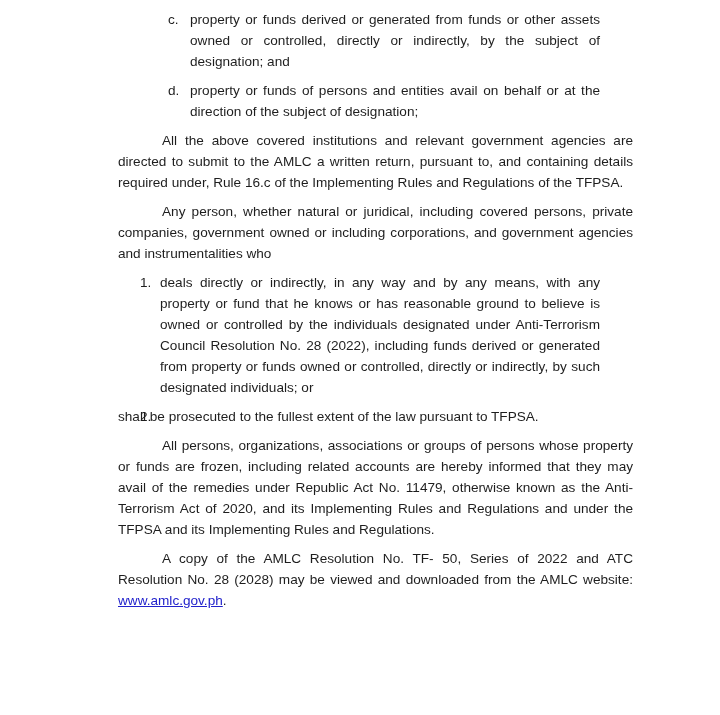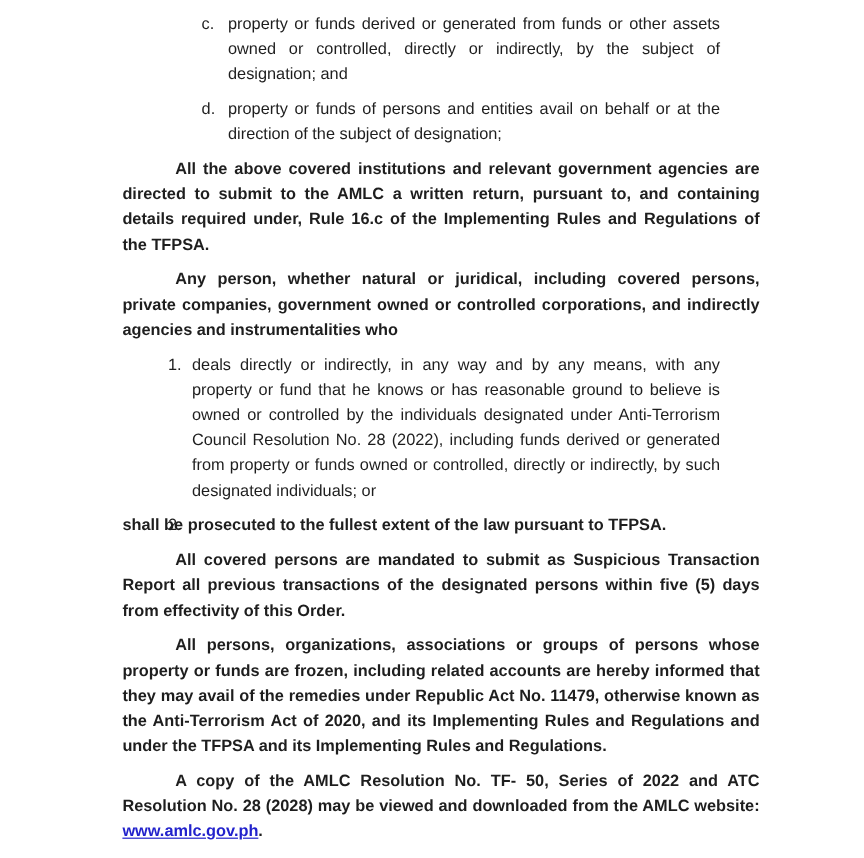--- a/index.html
+++ b/index.html
@@ -17,24 +17,23 @@
     width: 720px;
     height: 715px;
     padding: 9px 87px 0 102px;
     background: #ffffff;
     font-family: "Liberation Sans", sans-serif;
     font-size: 13.6px;
     line-height: 21px;
     color: #1e1e1e;
   }
   .para {
-    margin: 0 0 8px 0;
+    margin: 0 0 8px 16px;
     text-align: justify;
     text-indent: 44px;
-    font-weight: bold;
   }
   .para.no-indent {
     text-indent: 0;
   }
   .item {
     position: relative;
     margin: 0 33px 8px 88px;
     text-align: justify;
   }
   .item .marker {
@@ -64,32 +63,31 @@
     <span>property or funds derived or generated from funds or other assets owned or controlled, directly or indirectly, by the subject of designation; and</span>
   </div>
 
   <div class="item alpha">
     <span class="marker">d.</span>
     <span>property or funds of persons and entities avail on behalf or at the direction of the subject of designation;</span>
   </div>
 
   <p class="para">All the above covered institutions and relevant government agencies are directed to submit to the AMLC a written return, pursuant to, and containing details required under, Rule 16.c of the Implementing Rules and Regulations of the TFPSA.</p>
 
-  <p class="para">Any person, whether natural or juridical, including covered persons, private companies, government owned or controlled corporations, and indirectly agencies and instrumentalities who</p>
+  <p class="para">Any person, whether natural or juridical, including covered persons, private companies, government owned or including corporations, and government agencies and instrumentalities who</p>
 
   <div class="item num">
     <span class="marker">1.</span>
     <span>deals directly or indirectly, in any way and by any means, with any property or fund that he knows or has reasonable ground to believe is owned or controlled by the individuals designated under Anti-Terrorism Council Resolution No. 28 (2022), including funds derived or generated from property or funds owned or controlled, directly or indirectly, by such designated individuals; or</span>
   </div>
 
   <div class="item num">
     <span class="marker">2.</span>
   </div>
 
   <p class="para no-indent">shall be prosecuted to the fullest extent of the law pursuant to TFPSA.</p>
 
-  <p class="para">All covered persons are mandated to submit as Suspicious Transaction Report all previous transactions of the designated persons within five (5) days from effectivity of this Order.</p>
 
   <p class="para">All persons, organizations, associations or groups of persons whose property or funds are frozen, including related accounts are hereby informed that they may avail of the remedies under Republic Act No. 11479, otherwise known as the Anti-Terrorism Act of 2020, and its Implementing Rules and Regulations and under the TFPSA and its Implementing Rules and Regulations.</p>
 
   <p class="para"><span>A copy of the AMLC Resolution No. TF- 50, Series of 2022 and ATC Resolution No. 28 (2028) may be viewed and downloaded from the AMLC website: </span><a href="#" class="doc-link">www.amlc.gov.ph</a><span>.</span></p>
 
 </div>
 
 </body></html>

